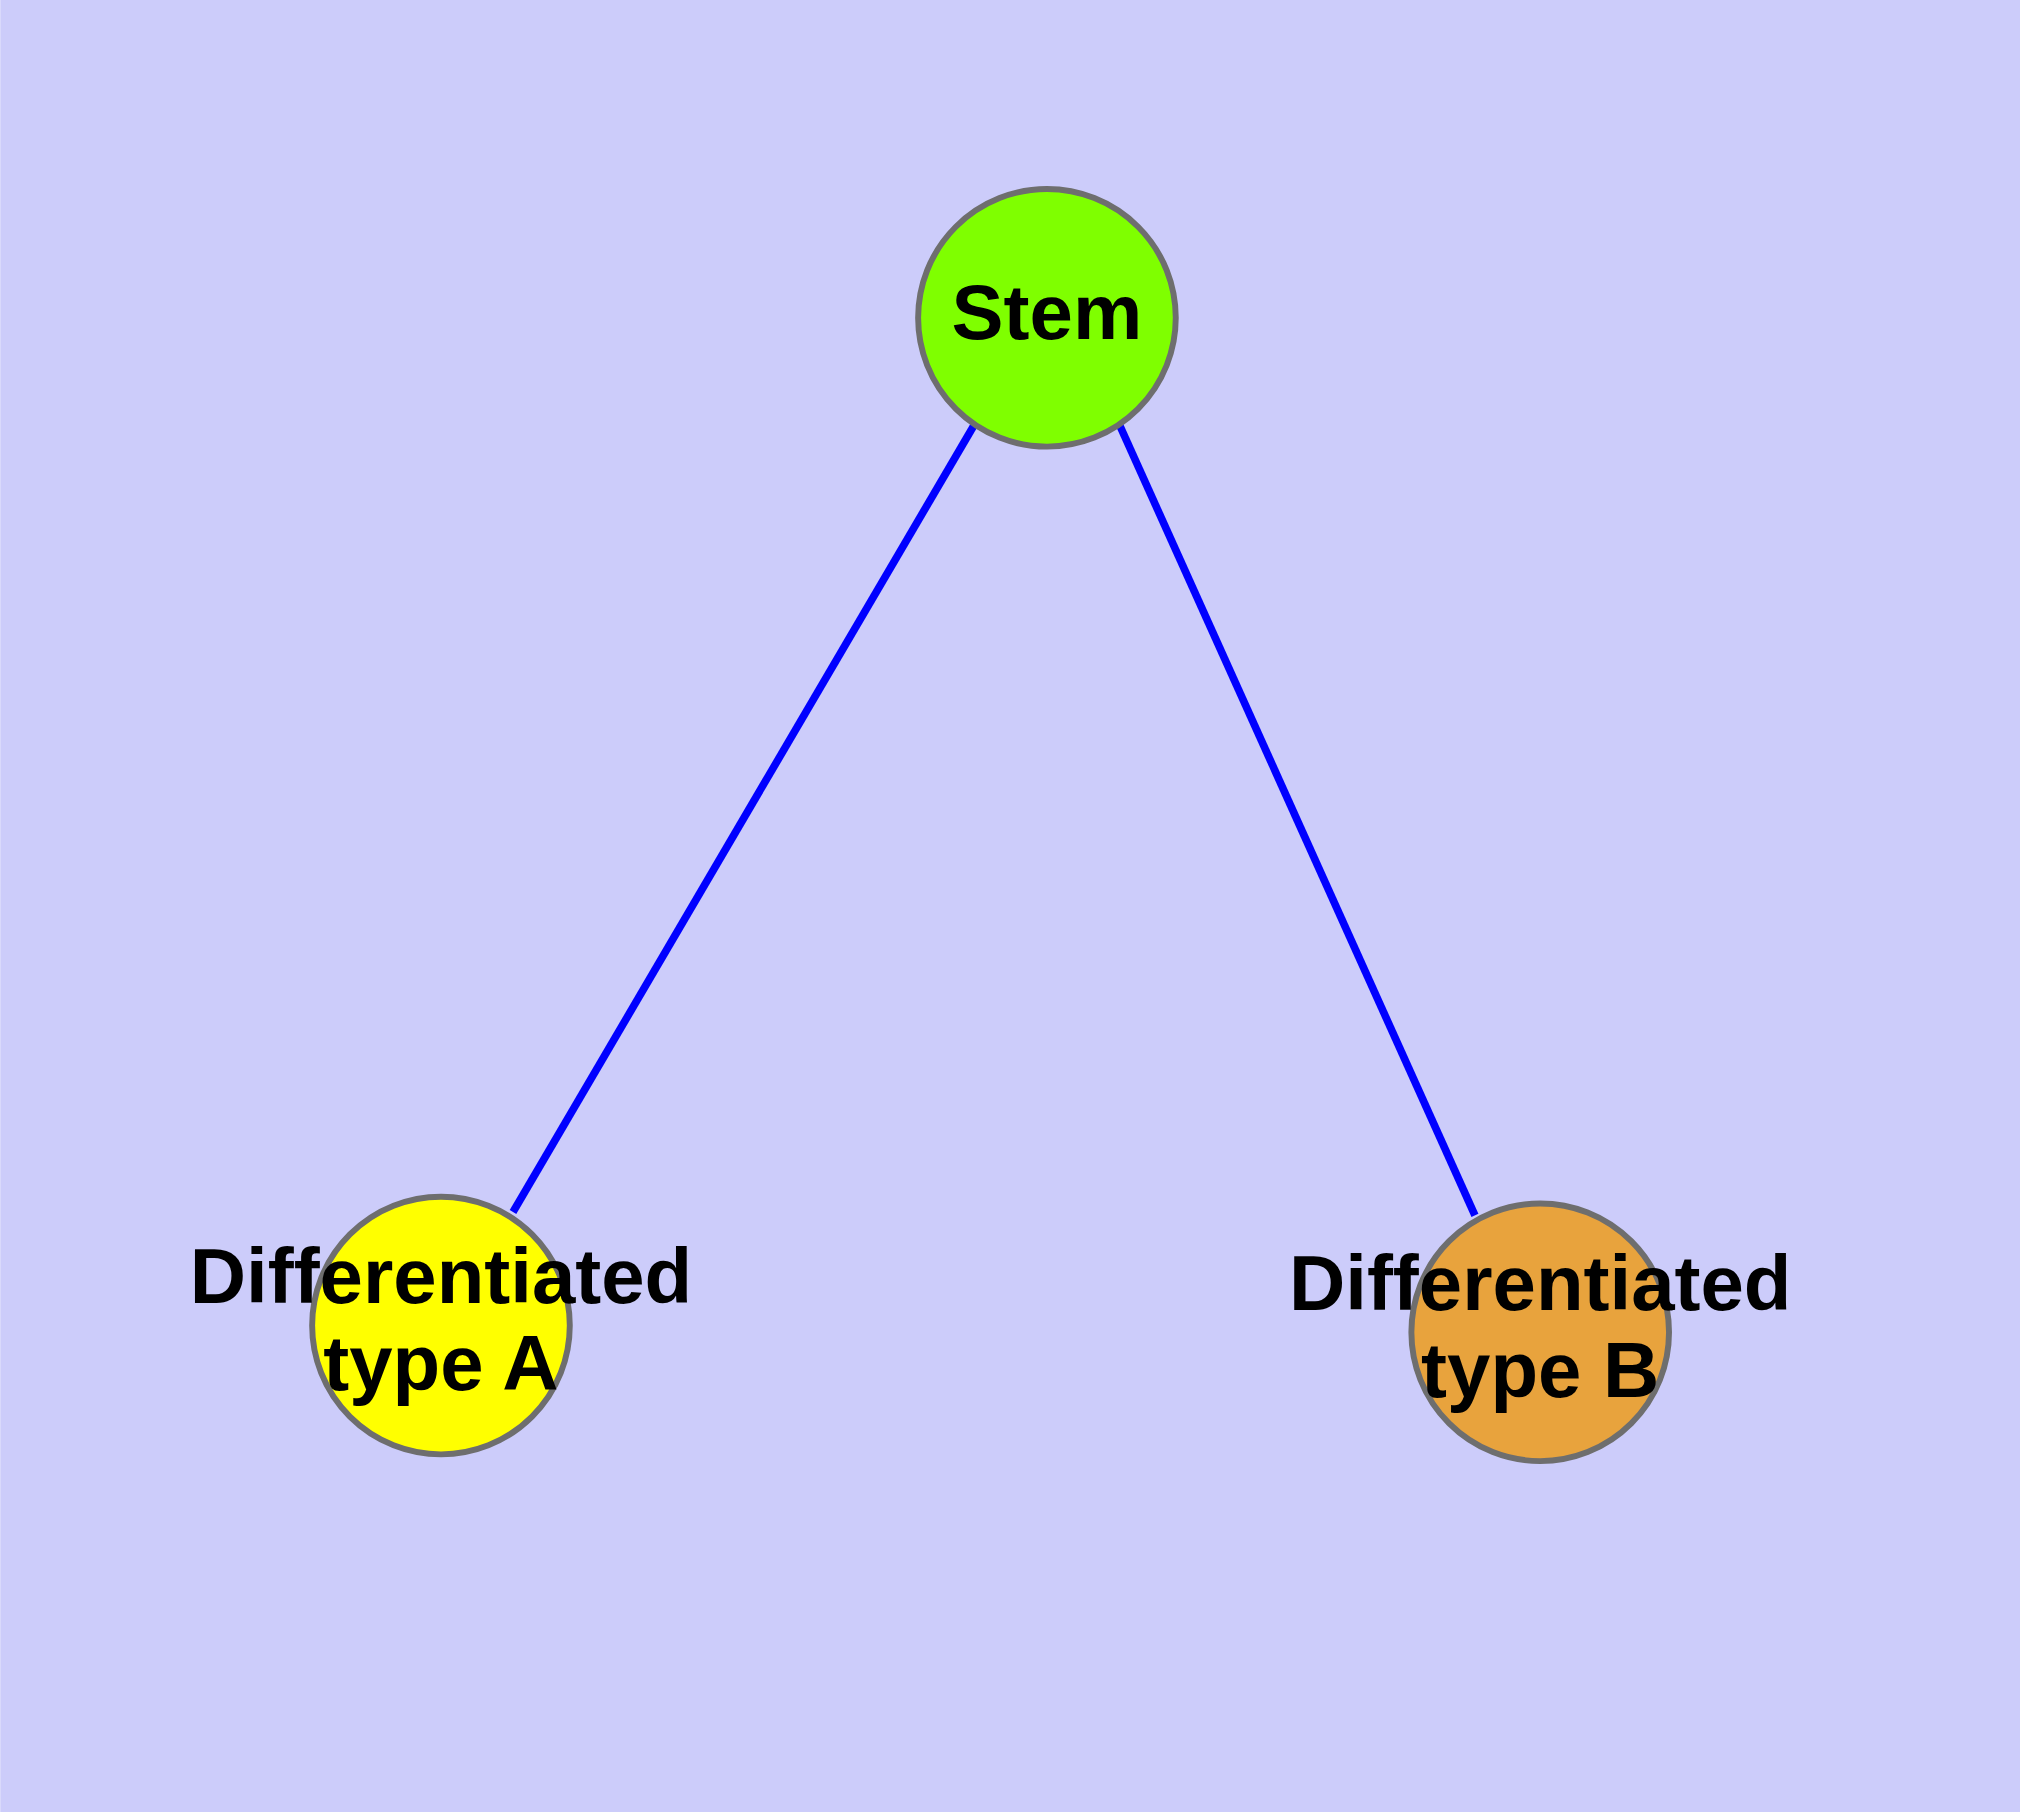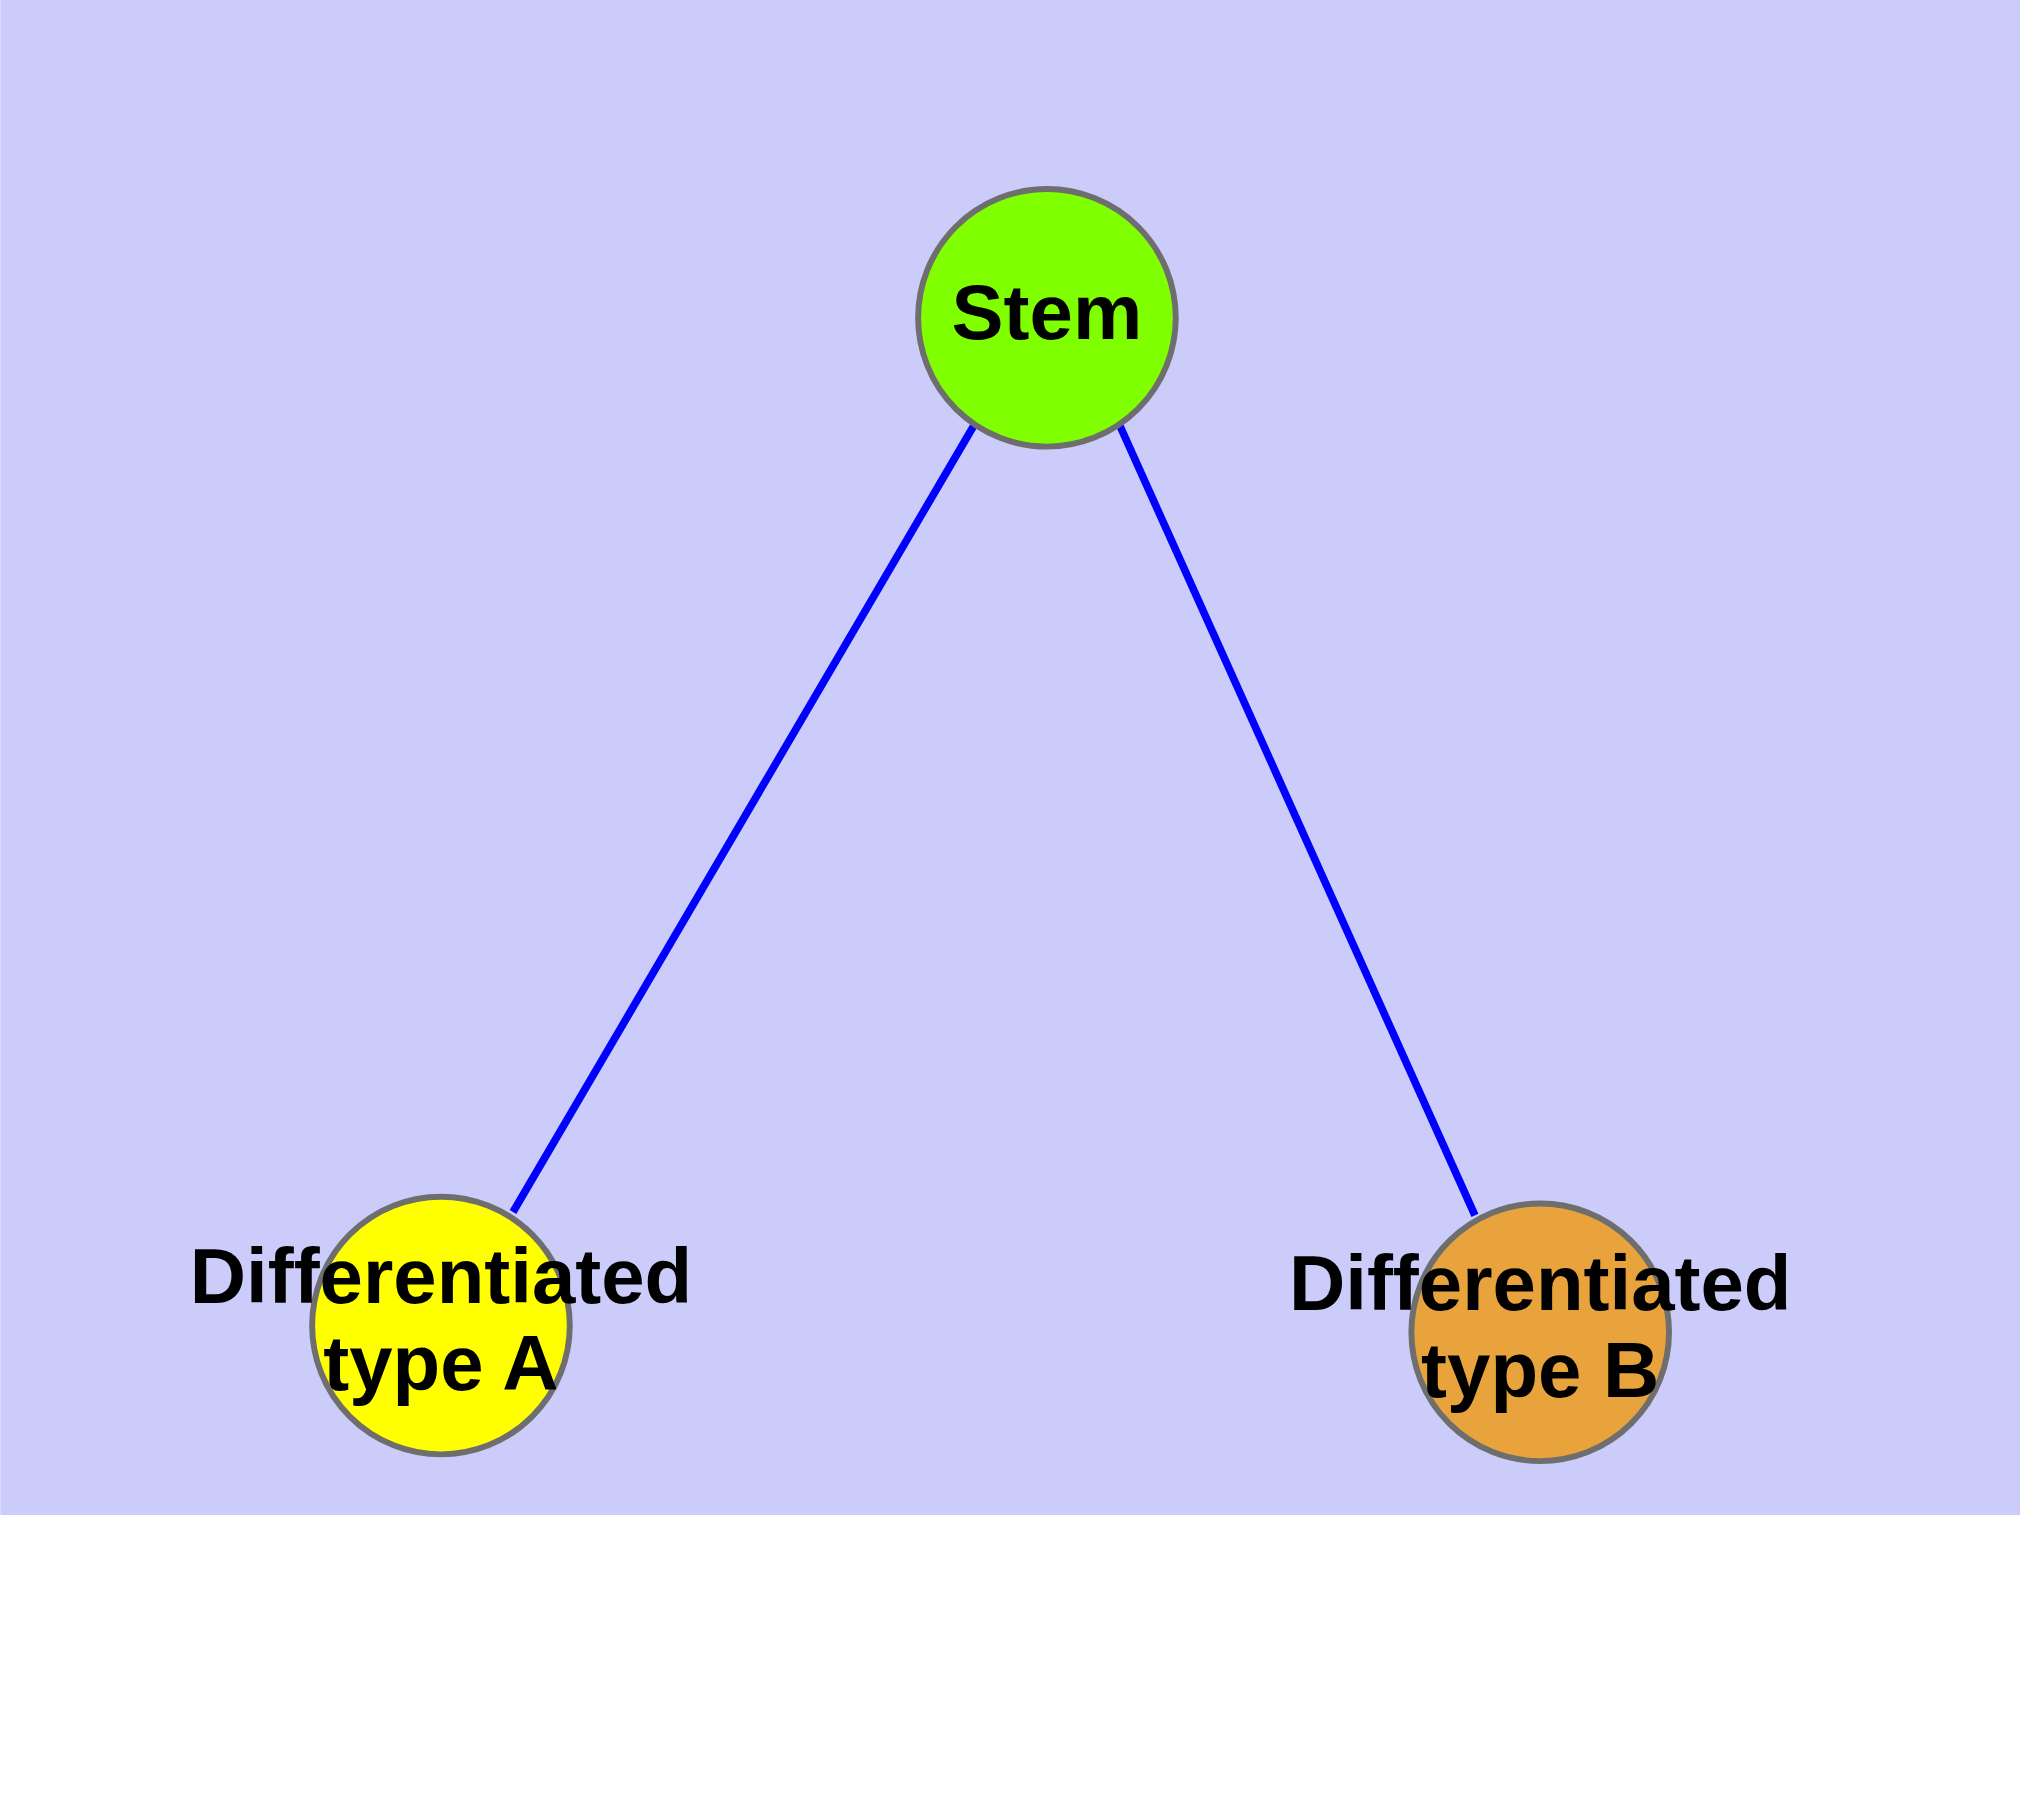--- a/index.html
+++ b/index.html
@@ -27,21 +27,21 @@
     font-weight: bold;
     fill: #000000;
     text-anchor: middle;
     dominant-baseline: middle;
     paint-order: normal;
   }
 </style>
 </head>
 <body>
 
-<div id="canvas" style="width: 2021px; height: 1515px;">
+<div id="canvas" style="width: 2021px; height: 1812px;">
   <svg id="graph-svg" viewBox="0 0 2384 2138" xmlns="http://www.w3.org/2000/svg" style="width: 2021px; height: 1812px;">
 
     <rect id="bg-rect" x="0" y="0" width="2384" height="2138" fill="#ccccfa"></rect>
 
     <g id="edges-group">
       <line id="edge-0" x1="1150" y1="500" x2="605" y2="1430" stroke="#0000ff" stroke-width="9" stroke-linecap="butt"></line>
       <line id="edge-1" x1="1320" y1="500" x2="1740" y2="1434" stroke="#0000ff" stroke-width="9" stroke-linecap="butt"></line>
     </g>
 
     <g id="nodes-group">

